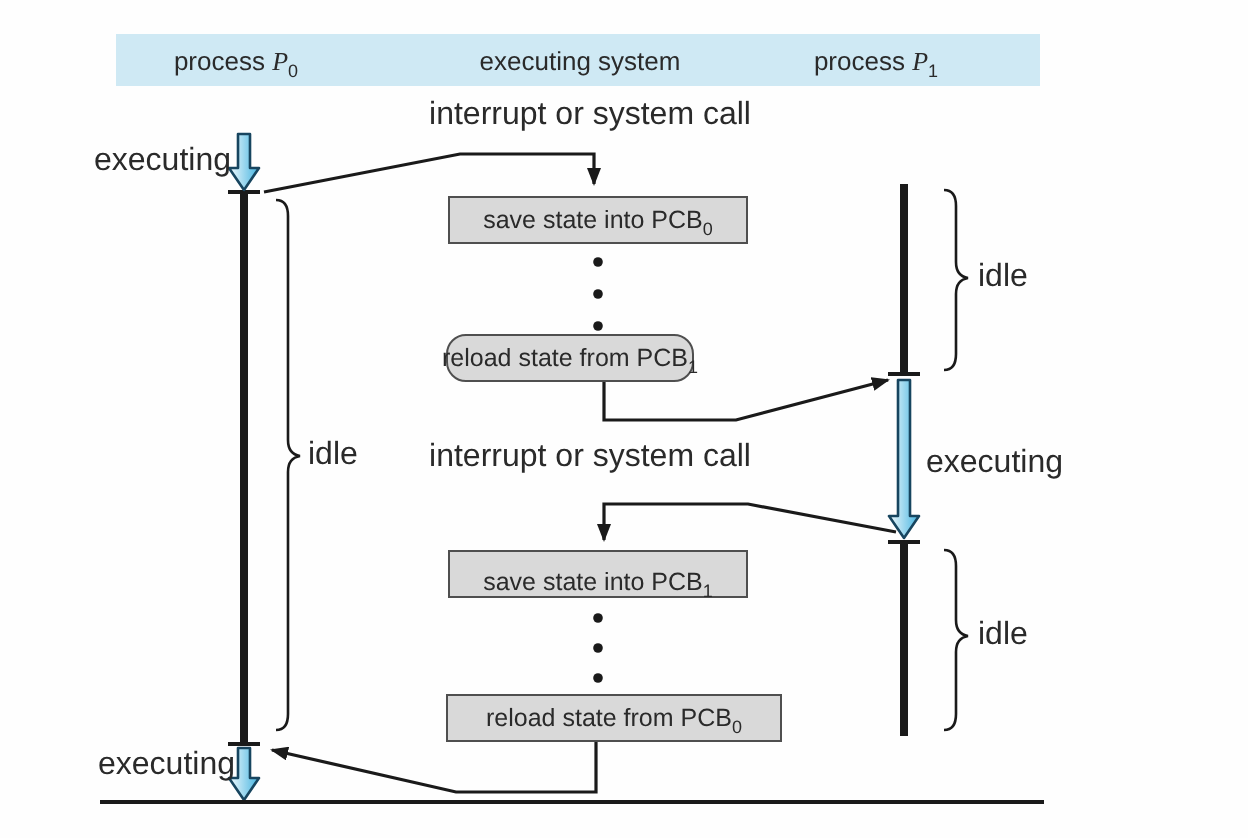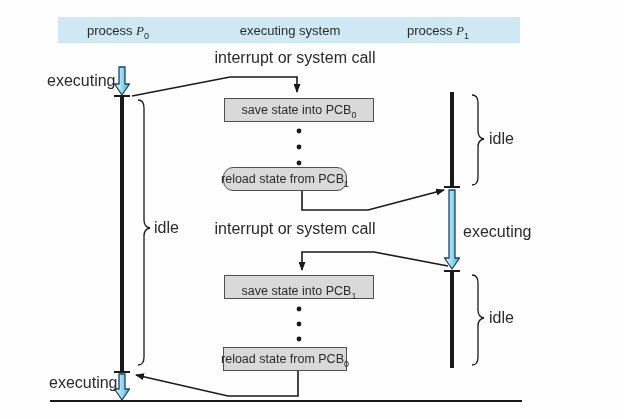--- a/index.html
+++ b/index.html
@@ -24,21 +24,21 @@
   .hlbl{position:absolute;top:6px;font-size:13px;white-space:nowrap;transform:translateX(-50%);}
   .pvar{font-style:italic;font-family:"Liberation Serif","DejaVu Serif",serif;}
   sub{font-size:9px;line-height:0;}
   .opbox{
     position:absolute;left:224px;width:150px;height:24px;
     background:var(--box_bg);border:1.5px solid var(--box_border);
     box-sizing:border-box;display:flex;align-items:center;justify-content:center;
     font-size:12.5px;white-space:nowrap;
   }
   .box1{top:98px;}  .box2{top:167px;width:124px;left:223px;border-radius:10px;}
-  .box3{top:275px;align-items:flex-end;} .box4{top:347px;width:124px;left:223px;justify-content:center;}
+  .box3{top:275px;align-items:flex-end;} .box4{top:347px;width:168px;left:223px;justify-content:center;}
   .s0{stop-color:var(--arrow_fill_light,#f2fafd);}
   .s1{stop-color:var(--arrow_fill,#45b4e0);}
   .conn{fill:none;stroke:var(--line);stroke-width:1.6;}
   .brace{fill:none;stroke:var(--line);stroke-width:1.3;}
   .thick{stroke:var(--line);stroke-width:4;}
   .tick{stroke:var(--line);stroke-width:2;}
   .bluearrow{fill:url(#bluegrad);stroke:var(--arrow_stroke);stroke-width:1.3;stroke-linejoin:round;}
 </style>
 </head>
 <body>

